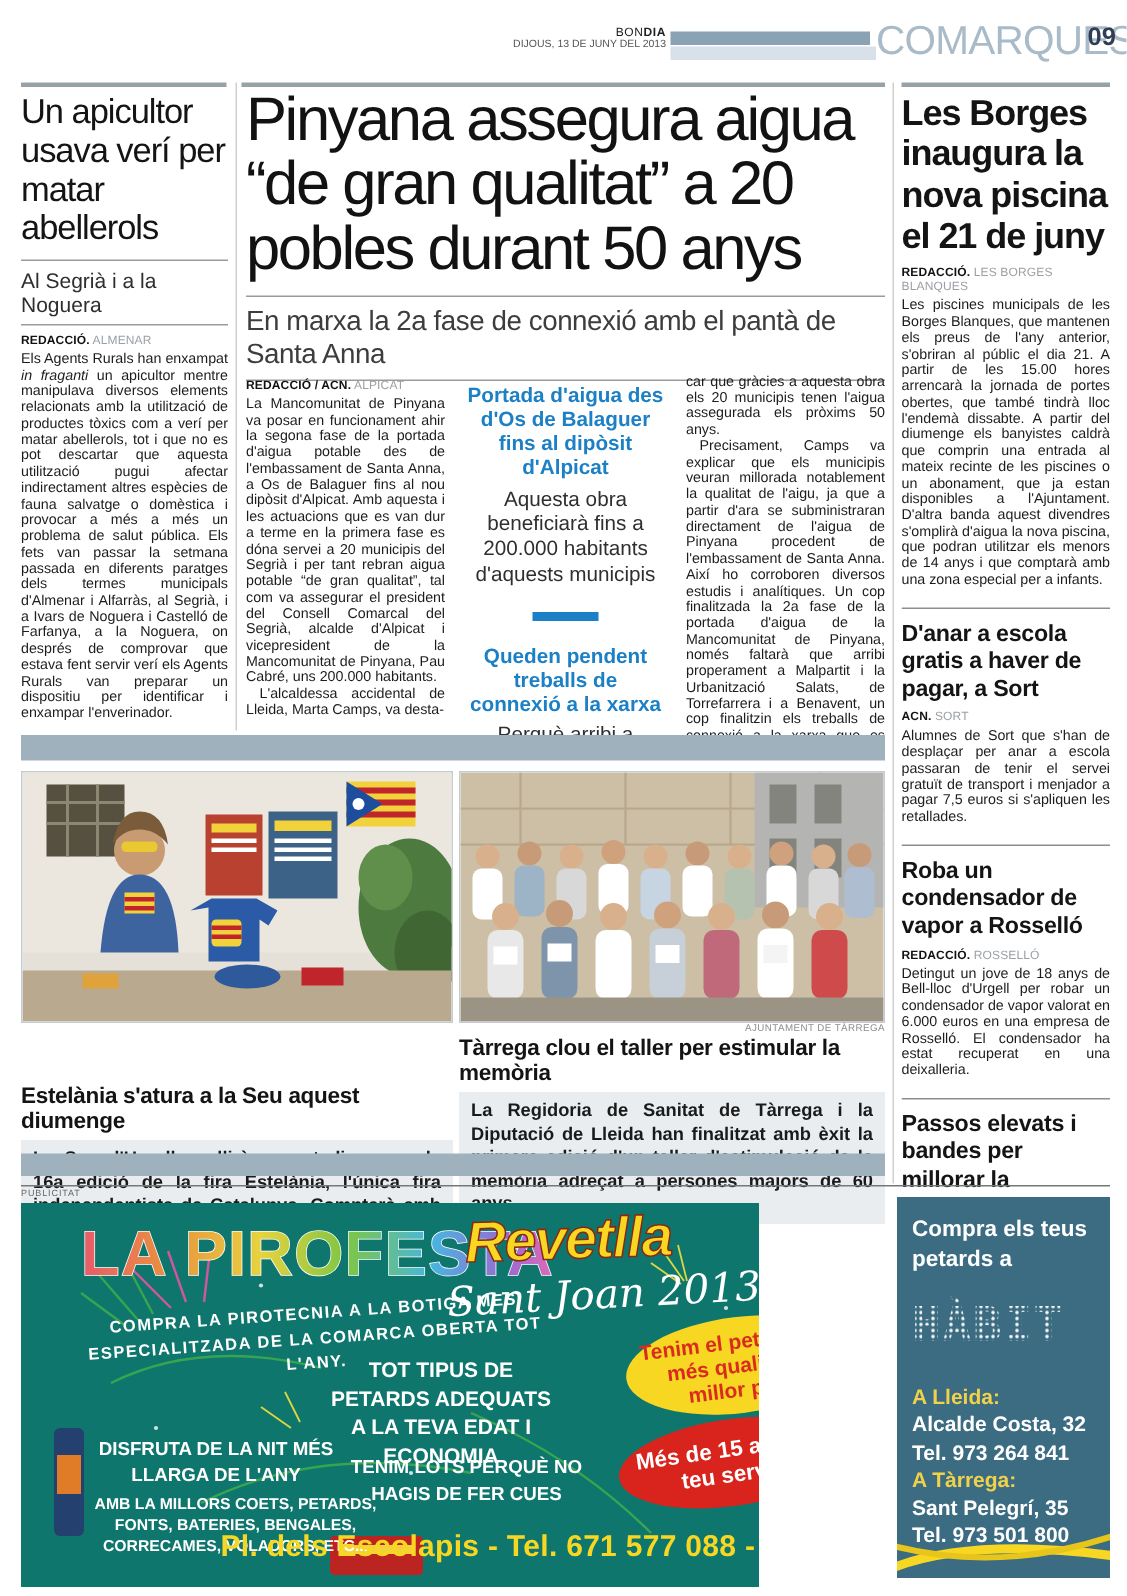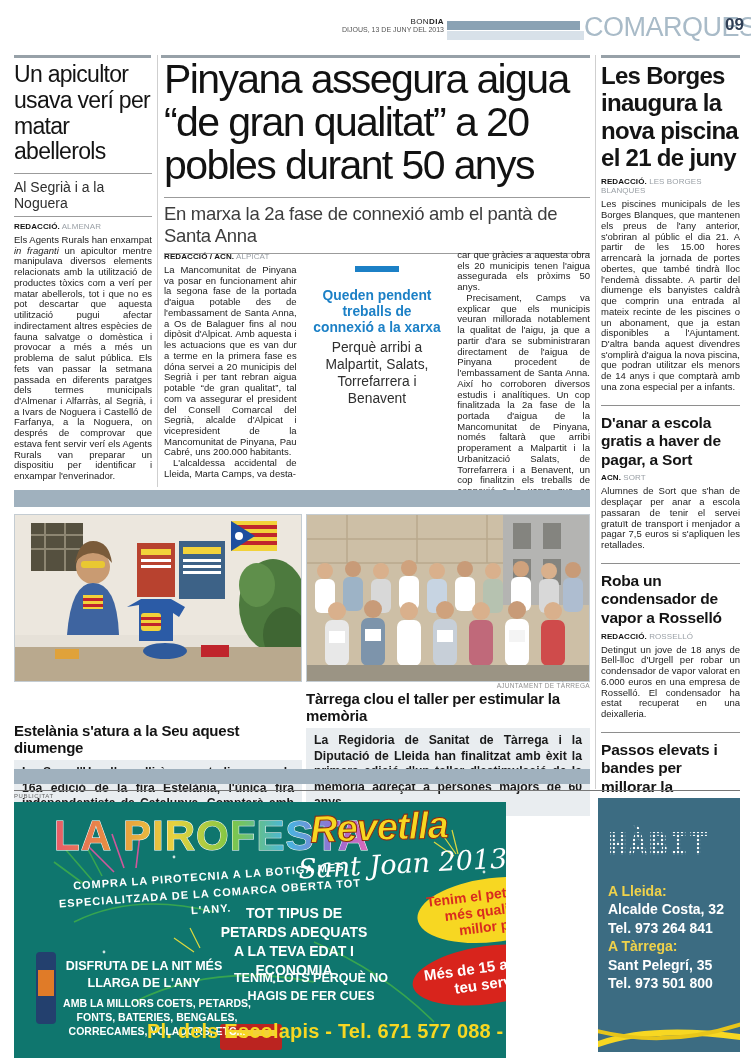--- a/index.html
+++ b/index.html
@@ -127,20 +127,24 @@
     <div class="standfirst">En marxa la 2a fase de connexió amb el pantà de Santa Anna</div>
   </section>
 
   <div class="main-cols">
     <div>
       <div class="byline"><b>REDACCIÓ / ACN.</b> <span class="loc">ALPICAT</span></div>
       <p class="body-txt" style="margin:0;">La Mancomunitat de Pinyana va posar en funcionament ahir la segona fase de la portada d'aigua potable des de l'embassament de Santa Anna, a Os de Balaguer fins al nou dipòsit d'Alpicat. Amb aquesta i les actuacions que es van dur a terme en la primera fase es dóna servei a 20 municipis del Segrià i per tant rebran aigua potable “de gran qualitat”, tal com va assegurar el president del Consell Comarcal del Segrià, alcalde d'Alpicat i vicepresident de la Mancomunitat de Pinyana, Pau Cabré, uns 200.000 habitants.</p>
       <p class="body-txt ind" style="margin:0;">L'alcaldessa accidental de Lleida, Marta Camps, va desta-</p>
     </div>
     <div>
+      <div class="pq">
+        <div class="pq-title">Portada d'aigua des d'Os de Balaguer fins al dipòsit d'Alpicat</div>
+        <div class="pq-text">Aquesta obra beneficiarà fins a 200.000 habitants d'aquests municipis</div>
+      </div>
       <div class="pq-bar"></div>
       <div class="pq">
         <div class="pq-title">Queden pendent treballs de connexió a la xarxa</div>
         <div class="pq-text">Perquè arribi a Malpartit, Salats, Torrefarrera i Benavent</div>
       </div>
     </div>
     <div>
       <p class="body-txt" style="margin:0;">car que gràcies a aquesta obra els 20 municipis tenen l'aigua assegurada els pròxims 50 anys.</p>
       <p class="body-txt ind" style="margin:0;">Precisament, Camps va explicar que els municipis veuran millorada notablement la qualitat de l'aigu, ja que a partir d'ara se subministraran directament de l'aigua de Pinyana procedent de l'embassament de Santa Anna. Així ho corroboren diversos estudis i analítiques. Un cop finalitzada la 2a fase de la portada d'aigua de la Mancomunitat de Pinyana, només faltarà que arribi properament a Malpartit i la Urbanització Salats, de Torrefarrera i a Benavent, un cop finalitzin els treballs de connexió a la xarxa que es faran en breu.</p>
     </div>
@@ -408,20 +412,21 @@
 
     <div class="ad-white tot-tipus">TOT TIPUS DE PETARDS ADEQUATS A LA TEVA EDAT I ECONOMIA</div>
     <div class="ad-white disfruta">DISFRUTA DE LA NIT MÉS LLARGA DE L'ANY</div>
     <div class="ad-white lots">TENIM LOTS PERQUÈ NO HAGIS DE FER CUES</div>
     <div class="ad-white amb">AMB LA MILLORS COETS, PETARDS, FONTS, BATERIES, BENGALES, CORRECAMES, VOLADORS, ETC...</div>
 
     <div class="piro-address">Pl. dels Escolapis - Tel. 671 577 088 - Tàrrega</div>
   </div>
 
   <div class="ad-habit">
+    <div class="habit-head">Compra els teus petards a</div>
     <svg width="122" height="42" viewBox="0 0 122 42" style="margin-top:12px;">
       <defs>
         <pattern id="dots" width="4" height="4" patternUnits="userSpaceOnUse">
           <circle cx="2" cy="2" r="1.2" fill="#ffffff"></circle>
         </pattern>
       </defs>
       <text x="0" y="33" font-family="DejaVu Sans Mono, monospace" font-size="32" font-weight="700" letter-spacing="1" fill="url(#dots)">HÀBIT</text>
     </svg>
     <div class="habit-lines">
       <div class="yl">A Lleida:</div>

